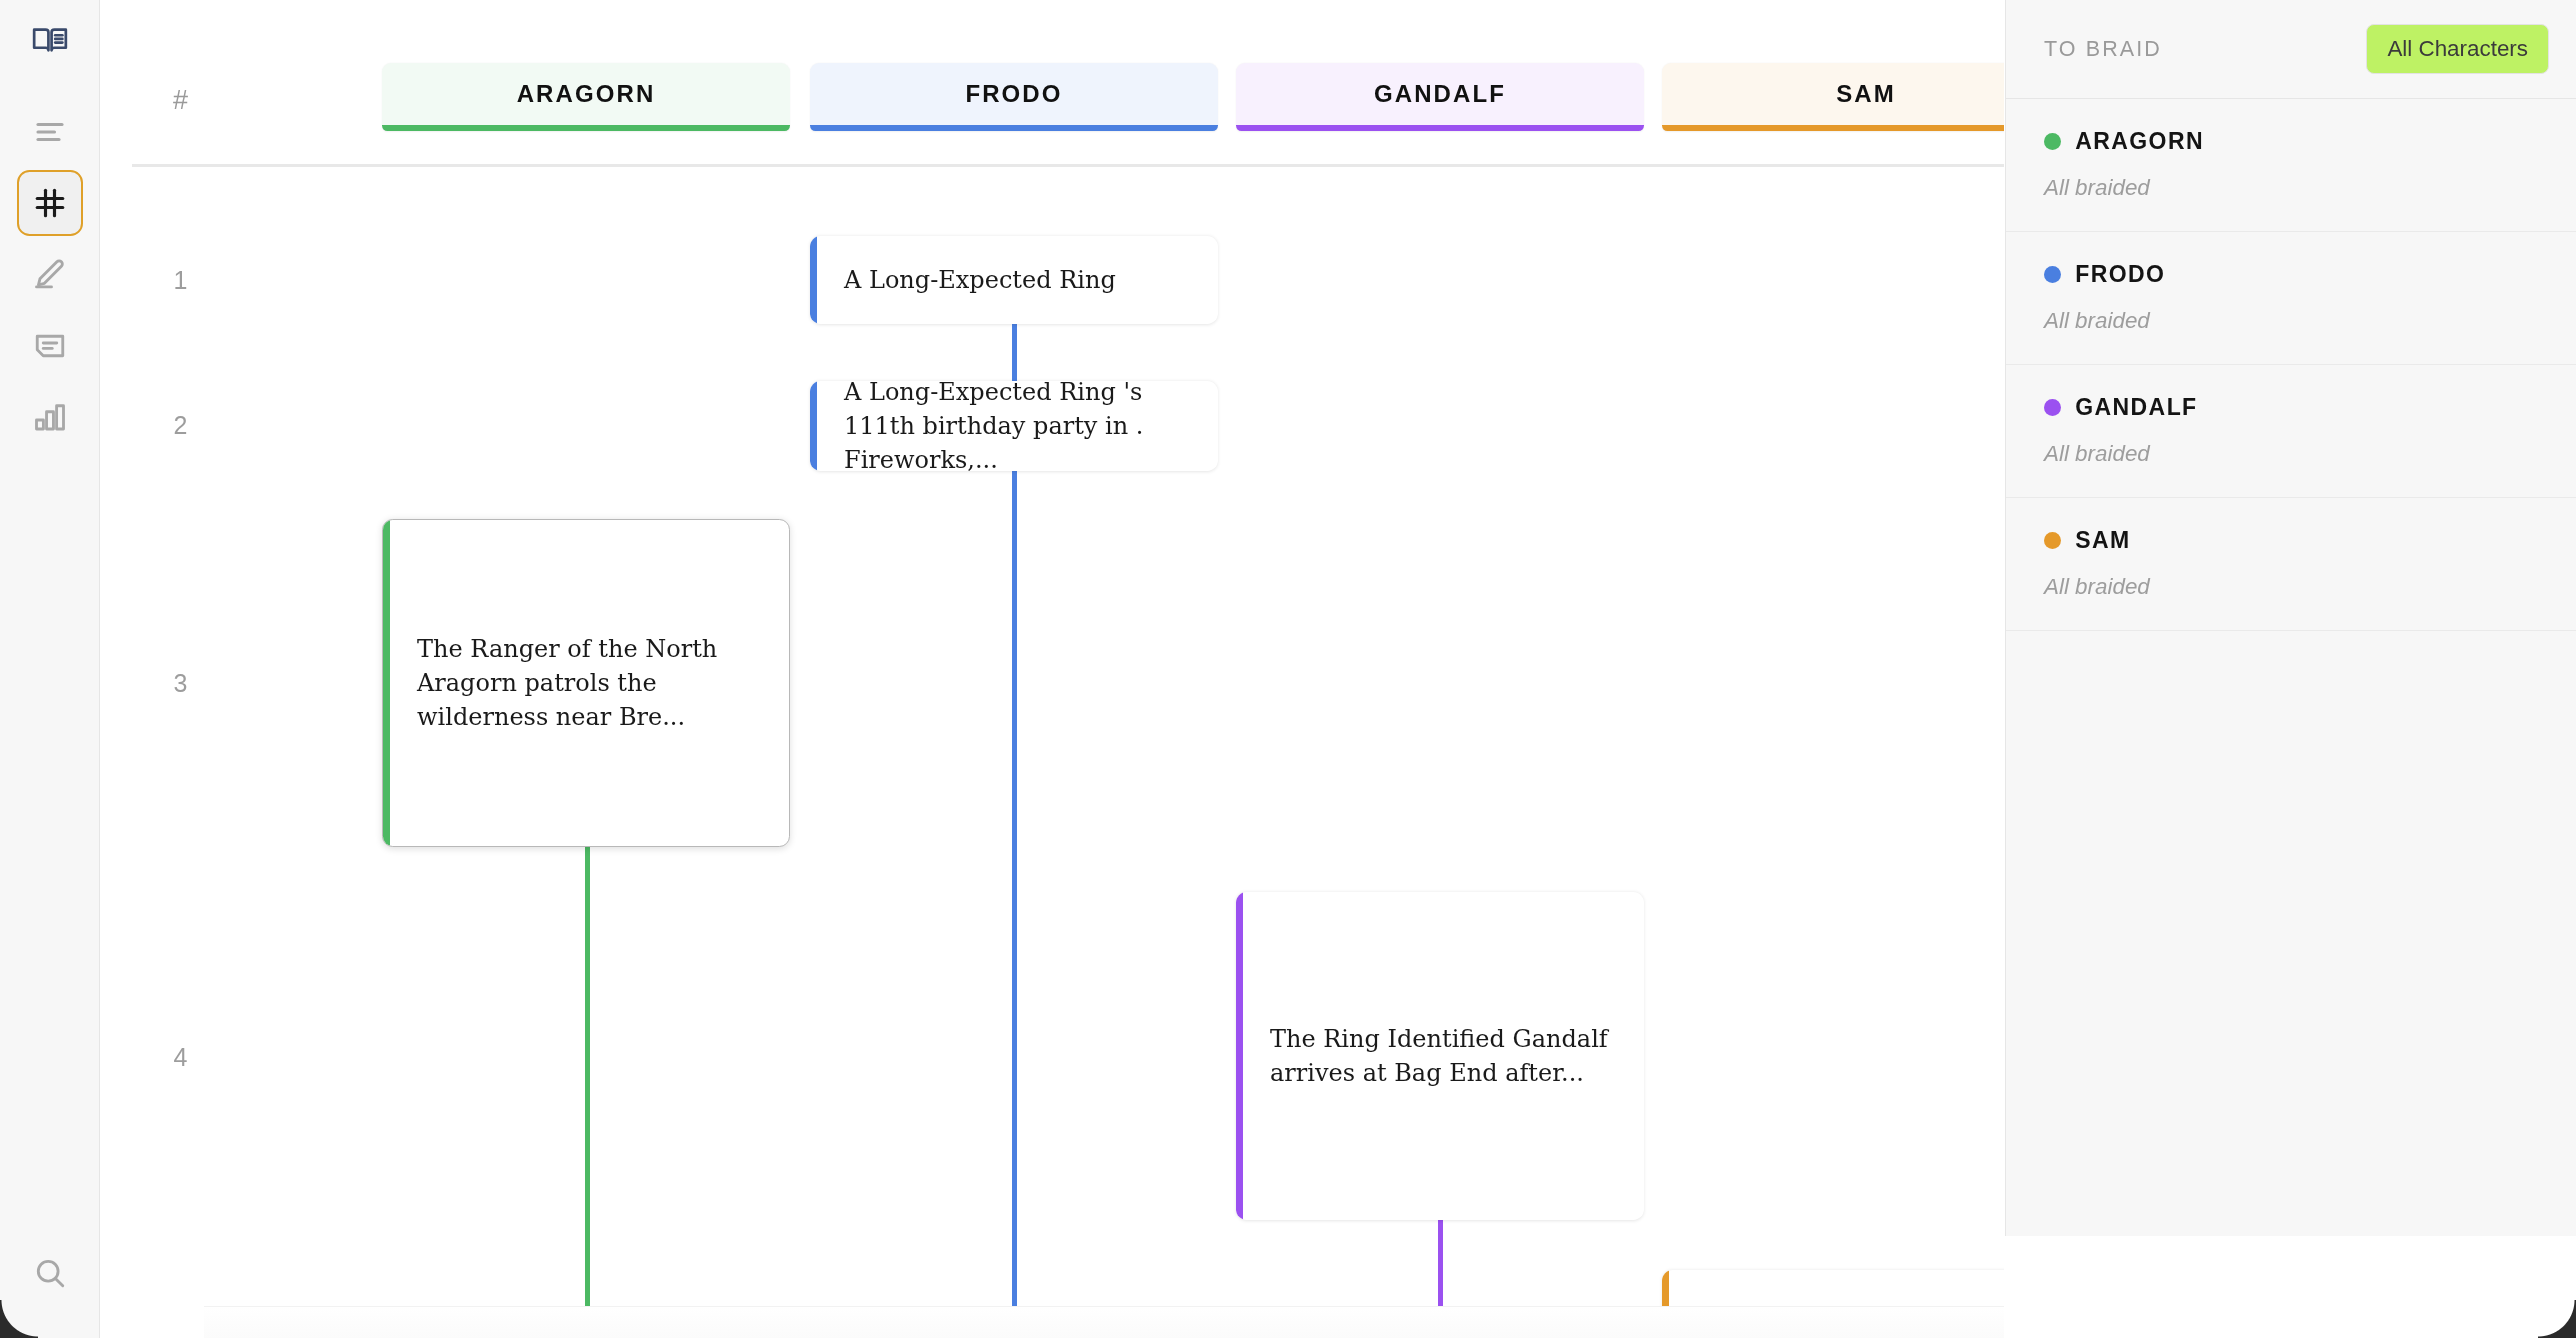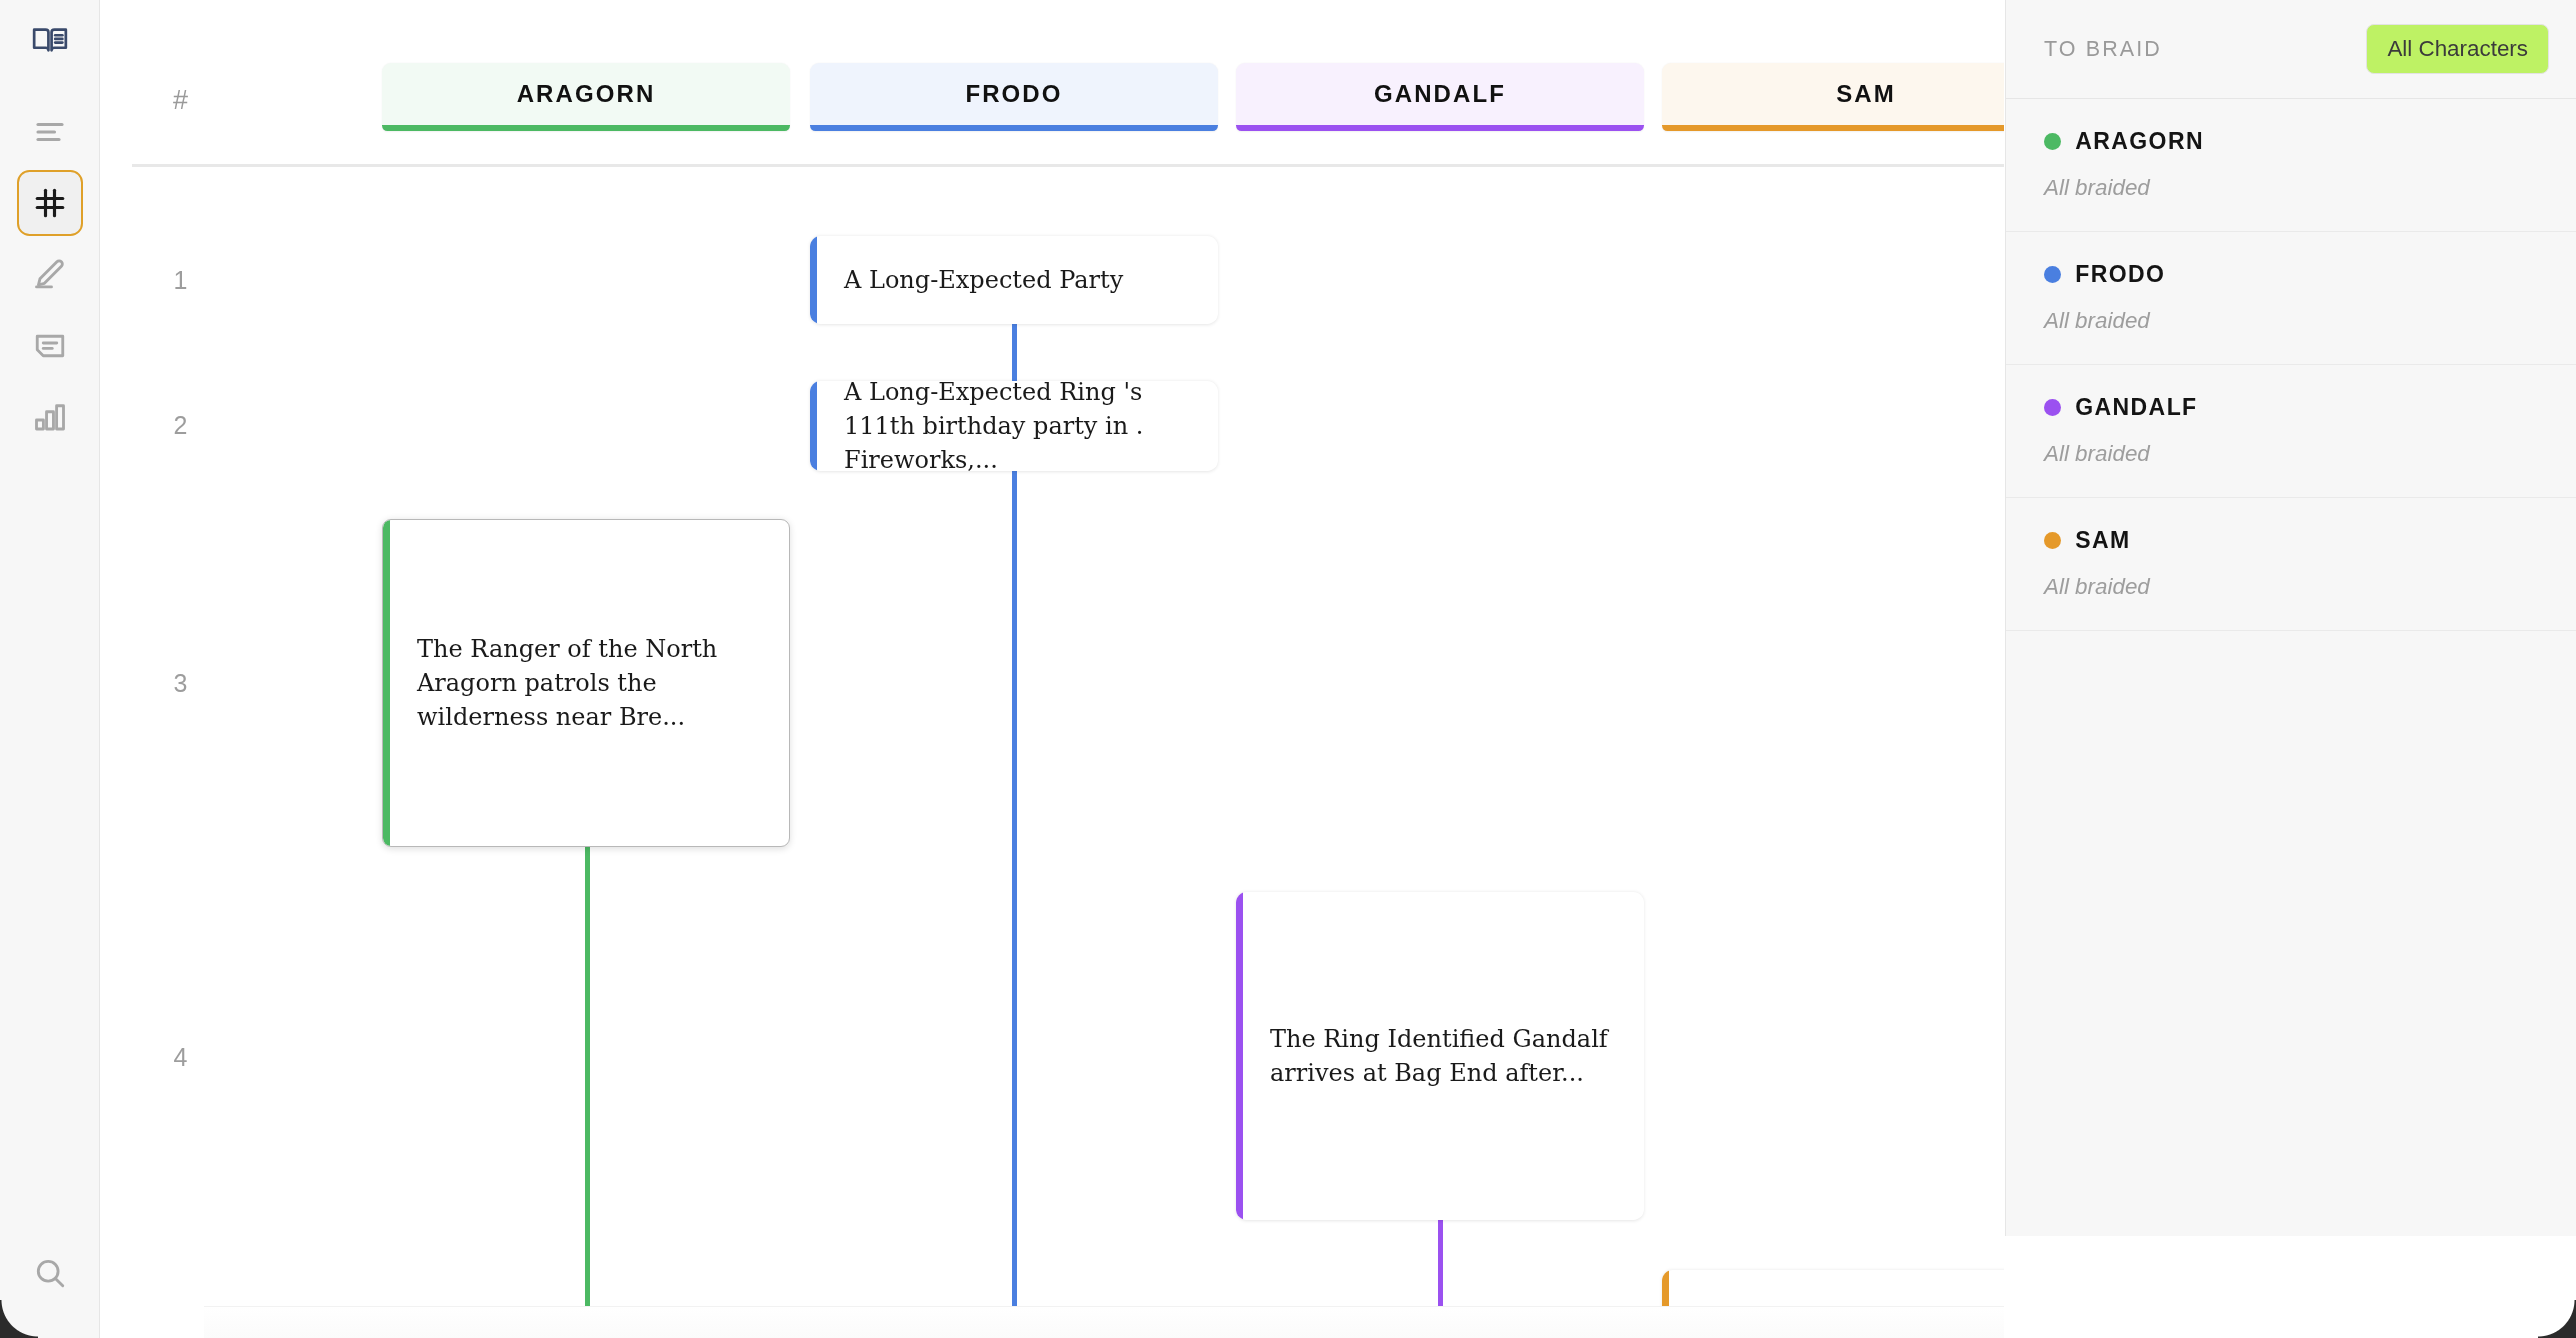--- a/index.html
+++ b/index.html
@@ -321,27 +321,27 @@
       </div>
     <div id="connectors">
         <div class="connector" style="left: 910px; top: 324px; height: 57px; background: rgb(74, 127, 224);"></div>
         <div class="connector" style="left: 910px; top: 471px; height: 835px; background: rgb(74, 127, 224);"></div>
         <div class="connector" style="left: 483px; top: 847px; height: 459px; background: rgb(76, 185, 99);"></div>
         <div class="connector" style="left: 1336px; top: 1220px; height: 86px; background: rgb(155, 81, 240);"></div>
       </div>
     <div id="cards">
         <div class="card" style="left: 708px; top: 236px; width: 408px; height: 88px;">
           <div class="accent" style="background: rgb(74, 127, 224);"></div>
-          <div class="card-text">A Long-Expected Party</div>
+          <div class="card-text">A Long-Expected Ring</div>
         </div>
         <div class="card" style="left: 708px; top: 381px; width: 408px; height: 90px;">
           <div class="accent" style="background: rgb(74, 127, 224);"></div>
           <div class="card-text">A Long-Expected Ring 's 111th birthday party in . Fireworks,...</div>
         </div>
-        <div class="card selected" style="left: 280px; top: 519px; width: 408px; height: 328px; border-radius: 9px;">
+        <div class="card selected" style="left: 280px; top: 519px; width: 408px; height: 328px;">
           <div class="accent" style="background: rgb(76, 185, 99);"></div>
           <div class="card-text">The Ranger of the North Aragorn patrols the wilderness near Bre...</div>
         </div>
         <div class="card" style="left: 1134px; top: 892px; width: 408px; height: 328px;">
           <div class="accent" style="background: rgb(155, 81, 240);"></div>
           <div class="card-text">The Ring Identified Gandalf arrives at Bag End after...</div>
         </div>
         <div class="card" style="left: 1560px; top: 1270px; width: 408px; height: 107px;">
           <div class="accent" style="background: rgb(229, 153, 42);"></div>
           <div class="card-text"></div>

